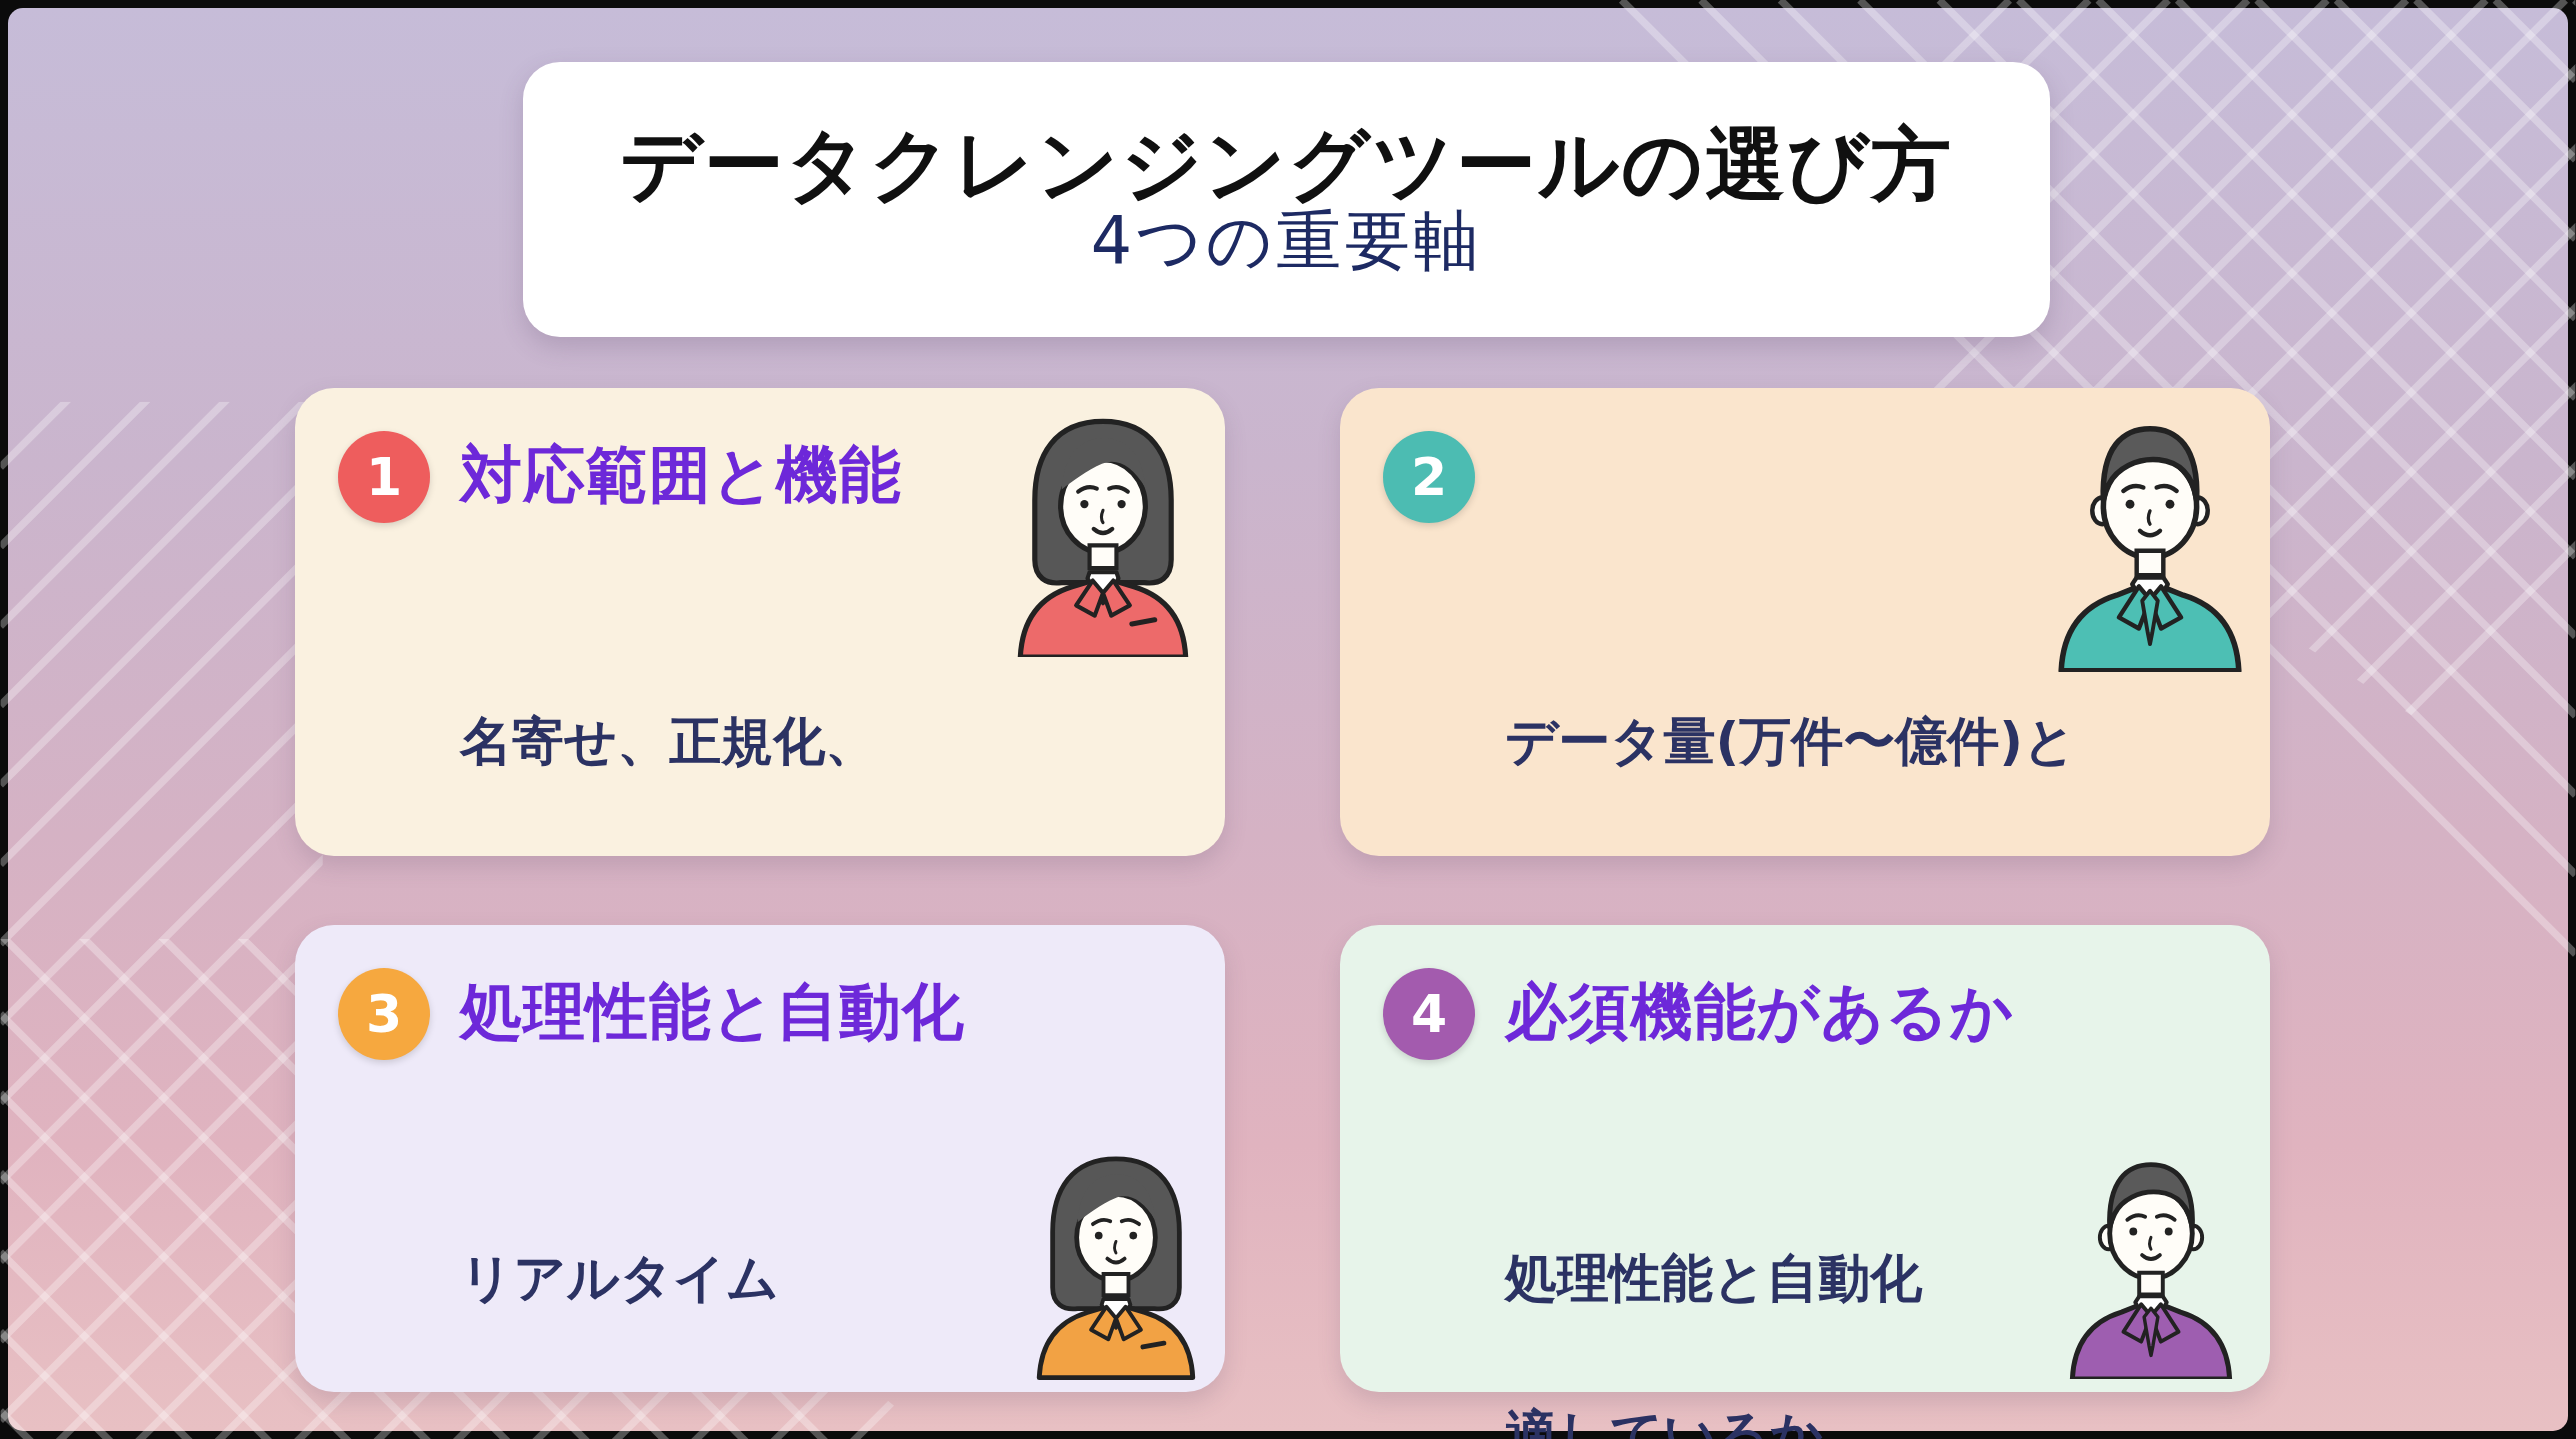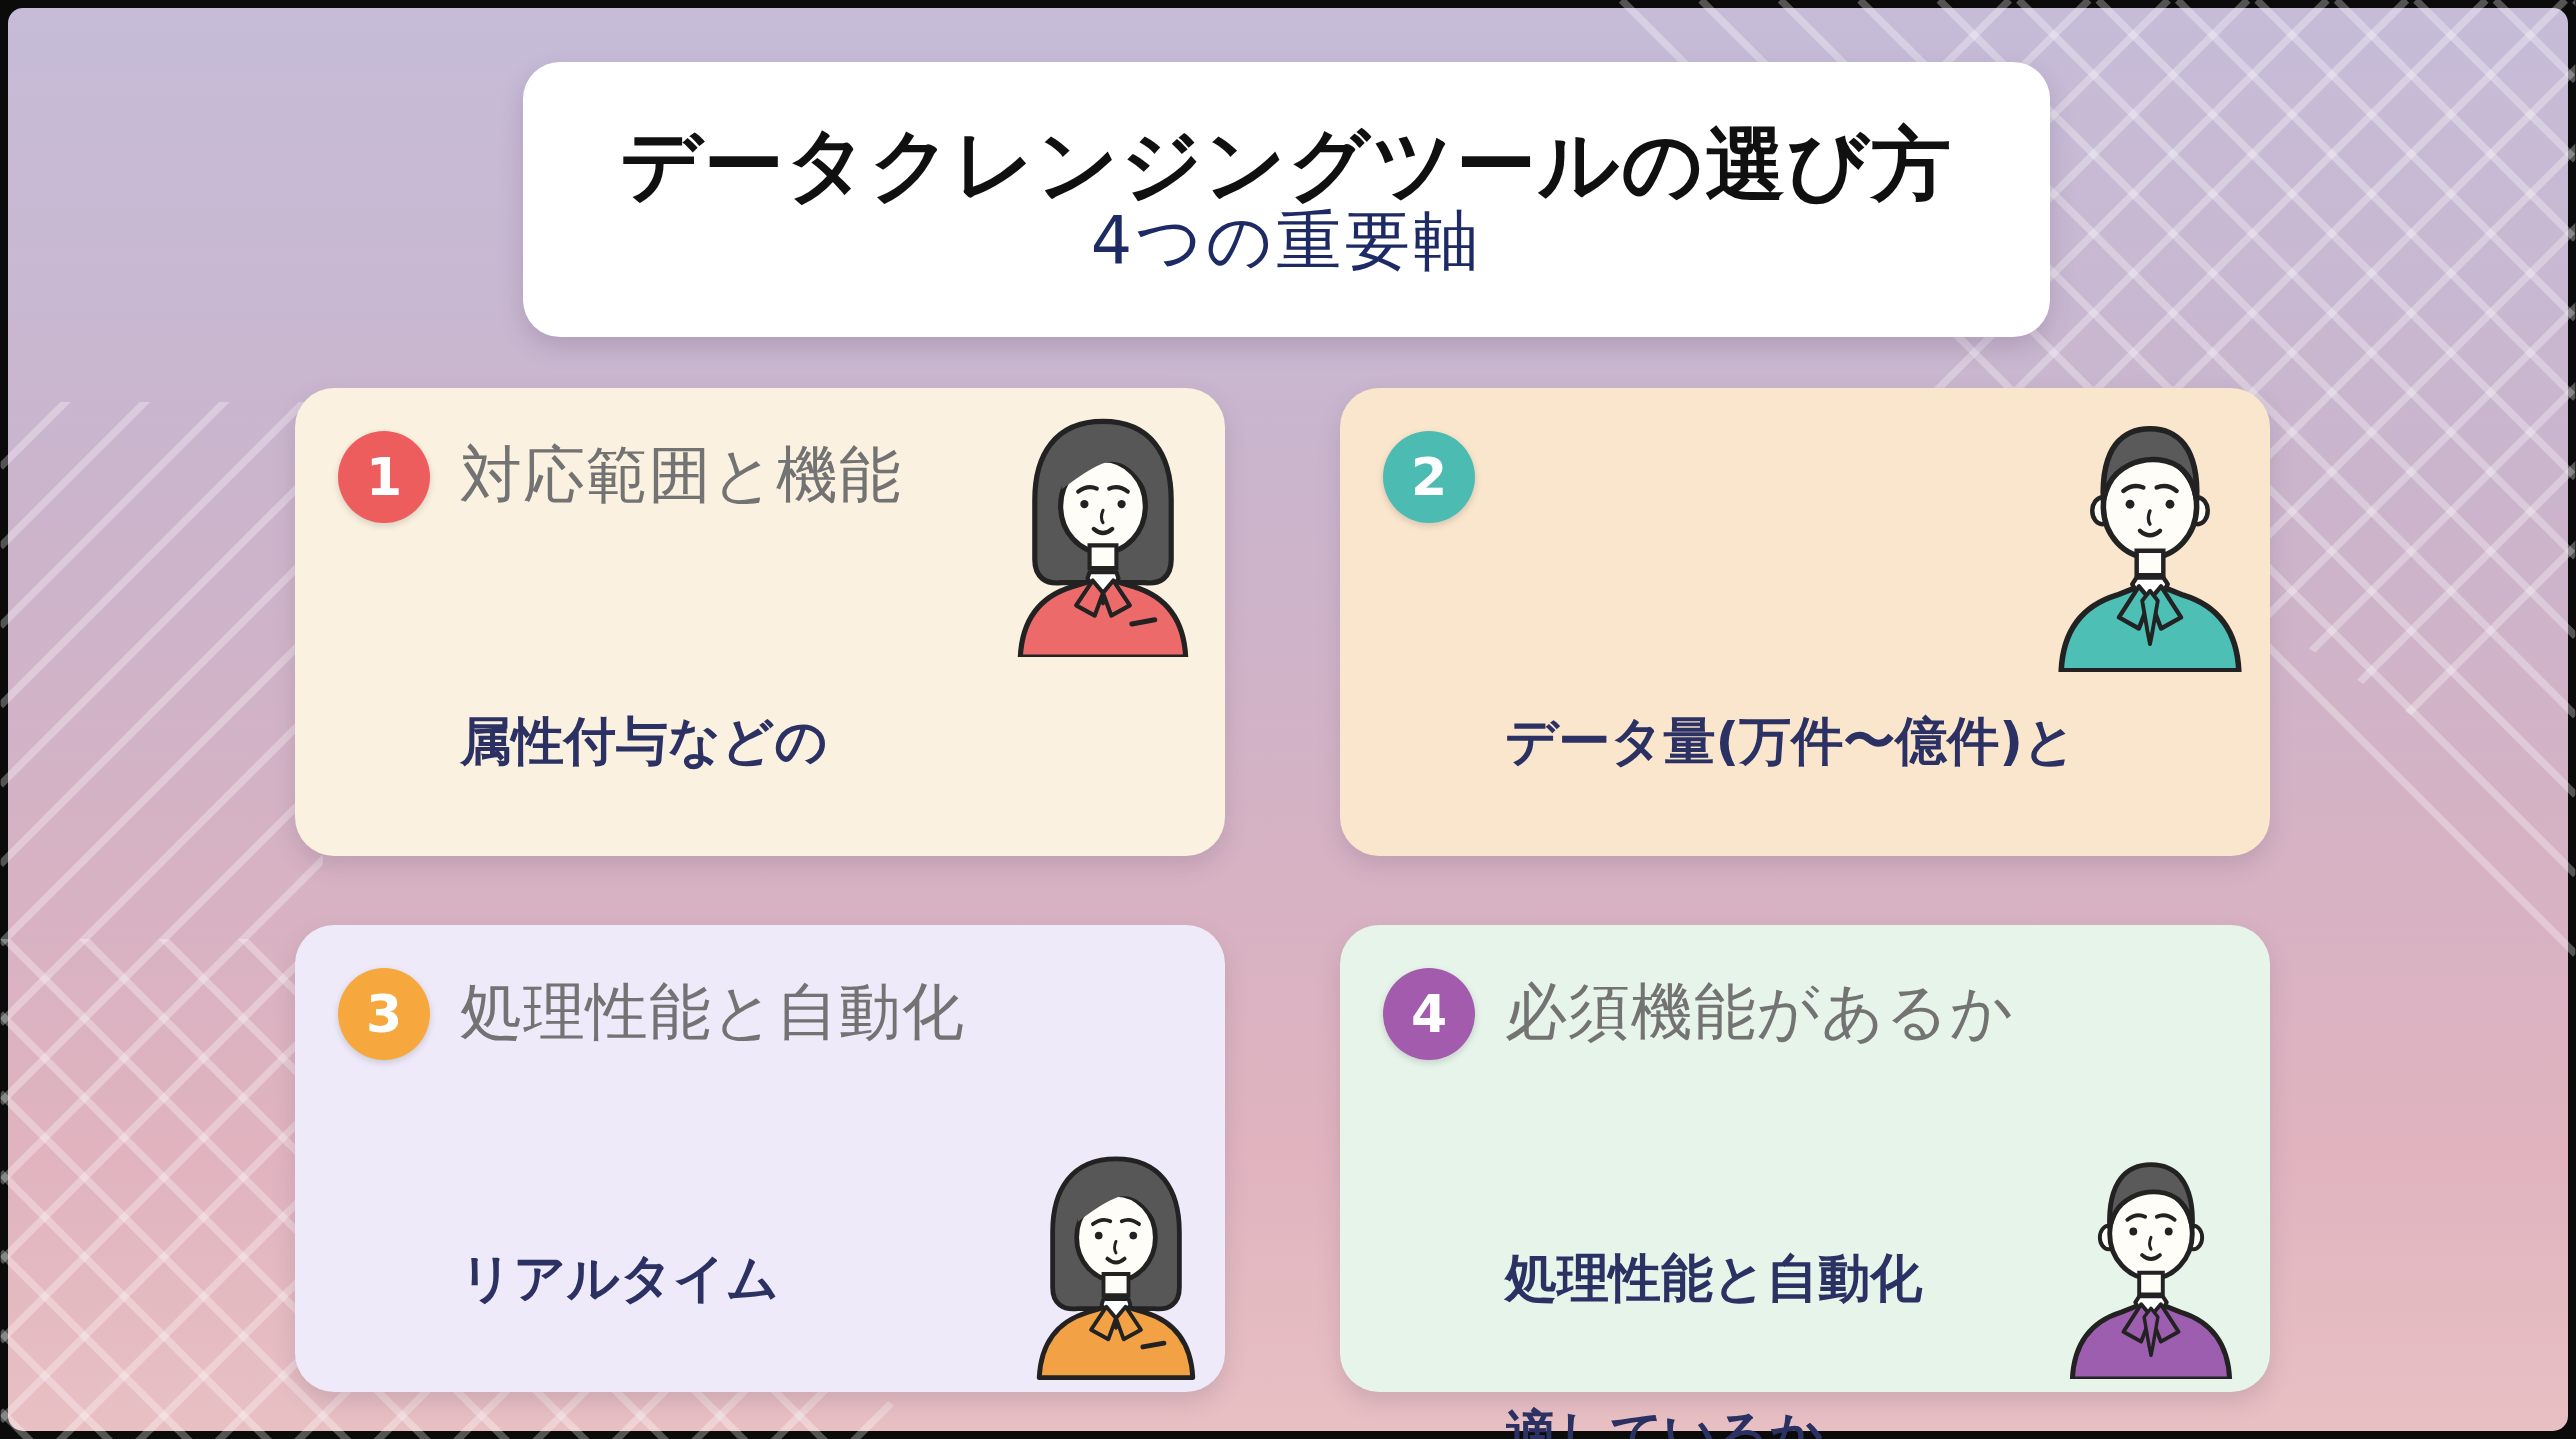--- a/index.html
+++ b/index.html
@@ -38,21 +38,21 @@
   #card-3{left:295px;top:925px;height:467px;}
   #card-4{left:1340px;top:925px;height:467px;}
   .badge{
     position:absolute;left:43px;top:43px;width:92px;height:92px;border-radius:50%;
     display:flex;align-items:center;justify-content:center;
     box-shadow:0 2.8px 7.5px rgba(0,0,0,0.15);
   }
   .badge span{color:#ffffff;font-size:52px;font-weight:800;}
   .card-title{
     position:absolute;left:165px;top:45px;
-    font-size:62px;font-weight:400;color:#737373;letter-spacing:0.9px;
+    font-size:62px;font-weight:700;color:#6d28d9;letter-spacing:0.9px;
     white-space:nowrap;
   }
   .card-body{
     position:absolute;left:165px;top:161px;
     font-size:52px;font-weight:700;line-height:77px;
     white-space:pre;
   }
   .figure{position:absolute;}
   #fig-1{right:17px;top:20.6px;width:210px;height:248px;}
   #fig-2{right:9.3px;top:15px;width:222px;height:269px;}
@@ -161,20 +161,21 @@
     <div class="title-main" style="color: rgb(16, 16, 16);">データクレンジングツールの選び方</div>
     <div class="title-sub" style="color: rgb(29, 42, 99);">4つの重要軸</div>
   </div>
 
   <div class="card" id="card-1" style="background-color: rgb(250, 241, 224);">
     <div class="badge" style="background-color: rgb(238, 93, 93);">
       <span>1</span>
     </div>
     <div class="card-title">対応範囲と機能</div>
     <div class="card-body" style="color: rgb(43, 50, 99);">
+      <div>名寄せ、正規化、</div>
       <div>属性付与などの</div>
       <div>必須機能があるか。</div>
     </div>
     <div class="figure" id="fig-1">
       <svg viewBox="0 0 200 240">
         <path d="M100,12 C54,12 34,44 34,88 L34,146 C34,163 45,170 60,168 L140,168 C155,170 166,163 166,146 L166,88 C166,44 146,12 100,12 Z" stroke="#222" stroke-width="5" stroke-linejoin="round" fill="#575757"></path>
         <ellipse cx="100" cy="94" rx="41" ry="45" stroke="#222" stroke-width="5" fill="#fffdf8"></ellipse>
         <path d="M60,78 C62,42 80,28 101,28 C124,28 139,46 141,76 C128,54 113,47 99,53 C85,59 70,70 60,78 Z" fill="#575757"></path>
         <path d="M87,132 L87,154 L113,154 L113,132 Z" stroke="#222" stroke-width="4" fill="#fffdf8"></path>
         <path d="M20,240 C22,198 44,180 70,172 L90,166 L100,176 L110,166 L130,172 C156,180 178,198 180,240 Z" stroke="#222" stroke-width="5" stroke-linejoin="round" fill="#ed6a6a"></path>

